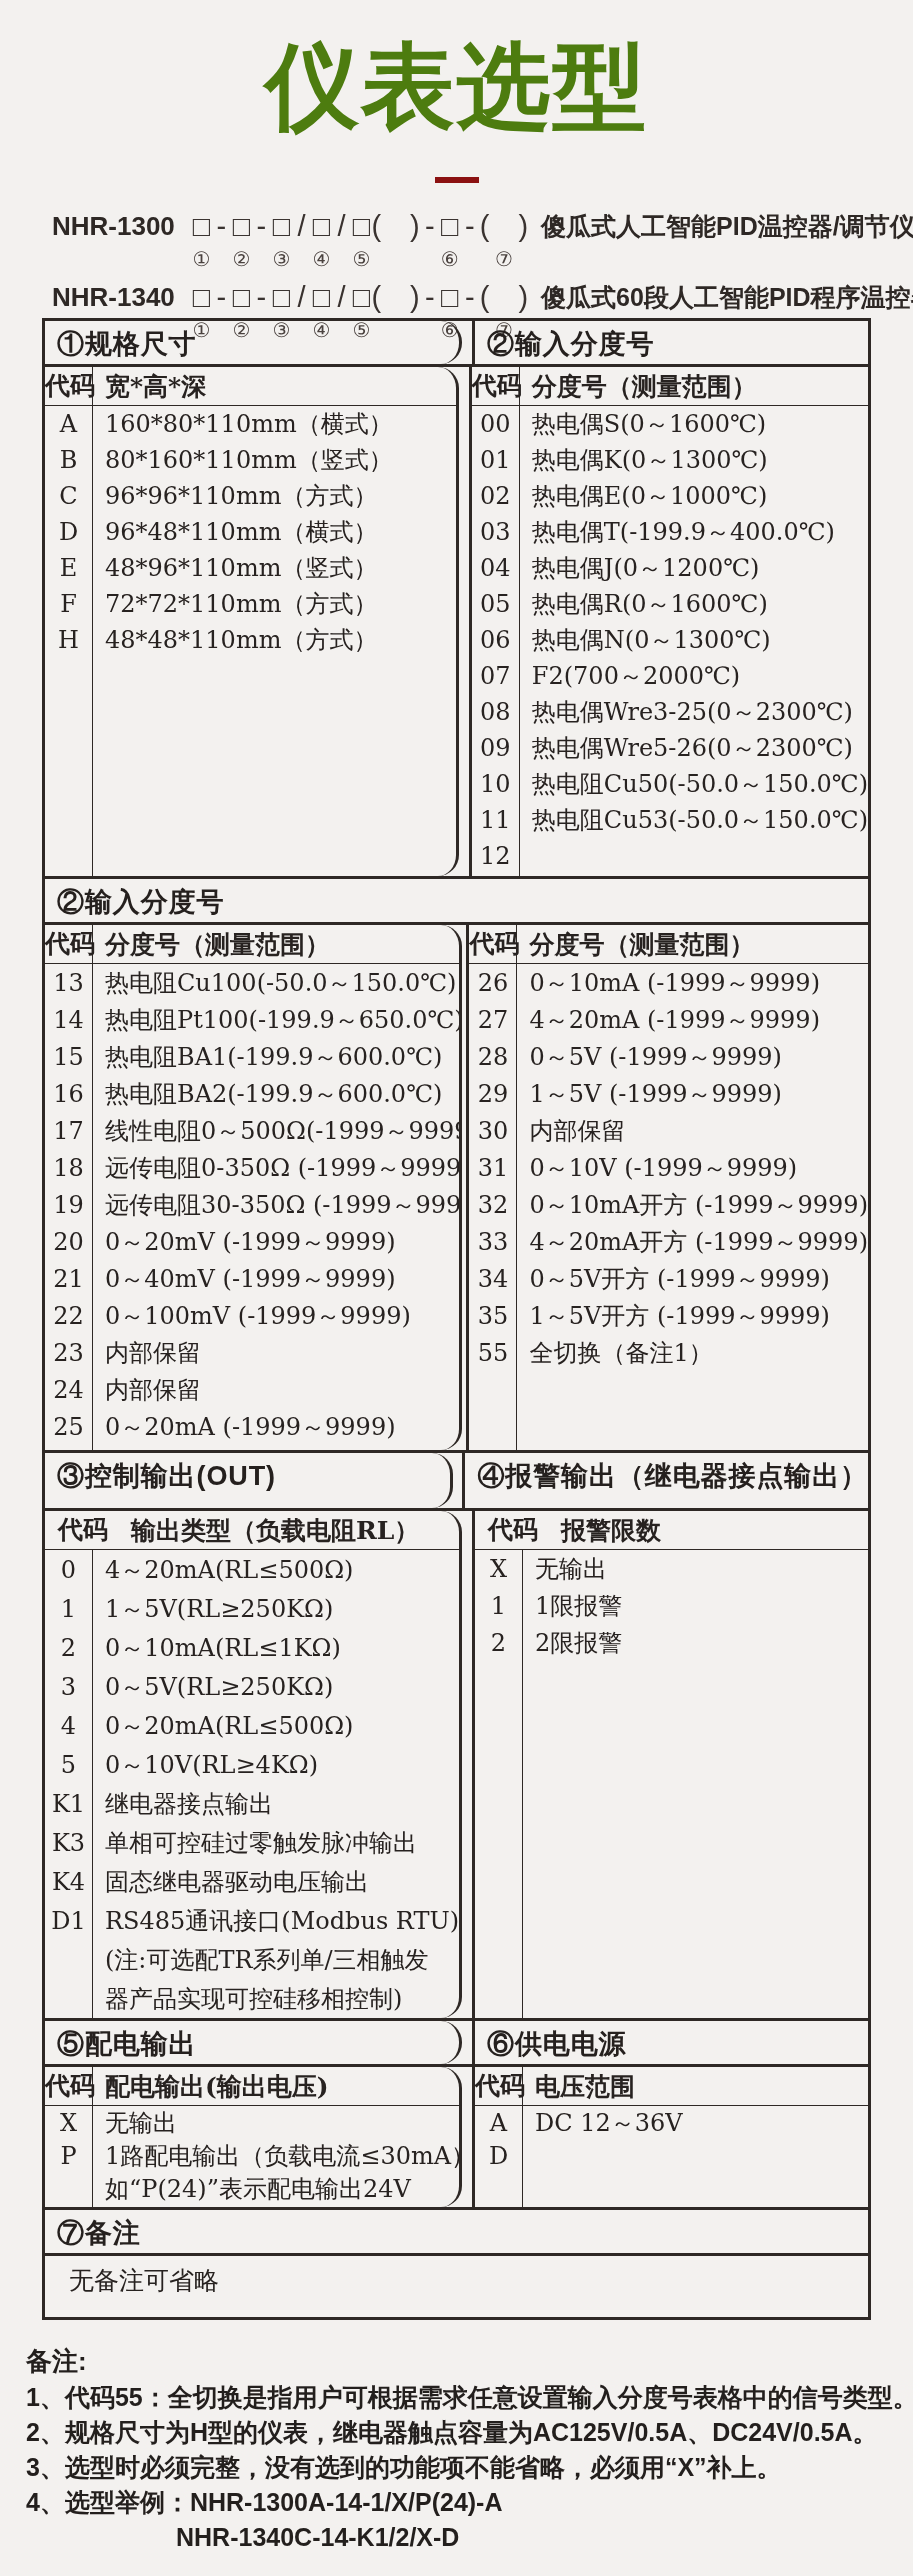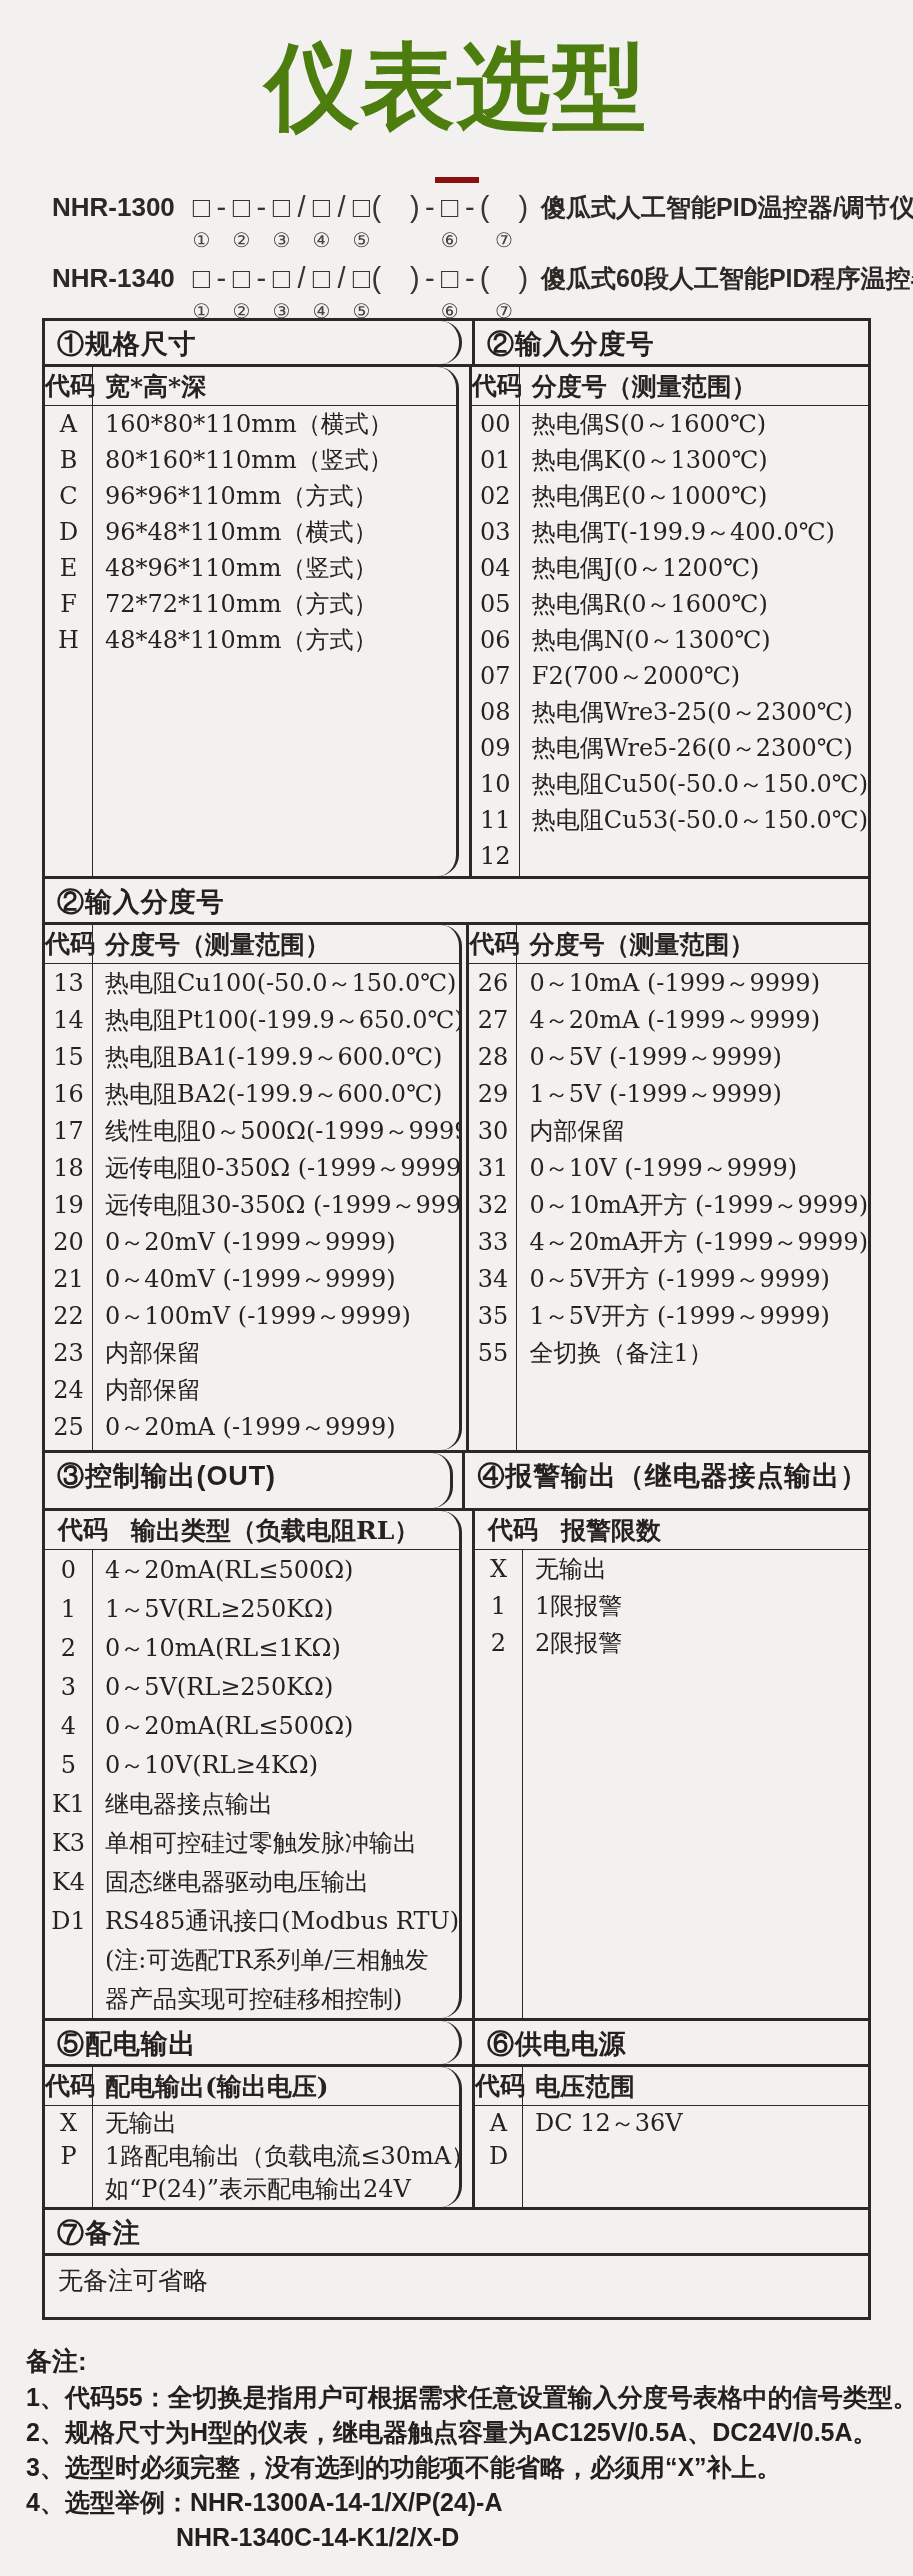--- a/index.html
+++ b/index.html
@@ -13,42 +13,42 @@
   .page-title{
     position:absolute;top:24px;left:0;width:100%;
     text-align:center;font-size:94px;font-weight:800;
     letter-spacing:1.8px;color:#4d7c0f;
     font-family:"Liberation Sans",sans-serif;
   }
   .red-dash{
     position:absolute;top:177px;left:50%;transform:translateX(-50%);
     width:44px;height:5.5px;background:#8b1111;
   }
-  .models{position:absolute;top:187px;left:52px;width:849px;}
+  .models{position:absolute;top:206px;left:52px;width:849px;}
   .model-line{display:flex;align-items:flex-start;margin-bottom:5.5px;}
   .model-name{
     font-size:26px;font-weight:700;letter-spacing:0px;
     line-height:41px;margin-right:16.6px;color:#2e2825;white-space:nowrap;
   }
   .tokens{display:flex;align-items:flex-start;}
   .tok{display:flex;flex-direction:column;align-items:center;min-width:20px;}
   .tok .sym{font-size:29px;line-height:41px;color:#3a3330;font-weight:400;white-space:pre;}
   .tok .sub{font-size:20px;line-height:24px;color:#4a423f;height:24px;}
   .model-desc{
     font-size:25px;font-weight:600;line-height:41px;margin-left:13px;
     color:#2e2825;white-space:nowrap;
   }
   
   .big-table{
     position:absolute;left:42px;top:318px;width:829px;height:2002px;
     border:3.7px solid #2e2825;box-sizing:border-box;
     font-family:"DejaVu Serif",serif;
   }
   .band{border-bottom:3.7px solid #2e2825;display:flex;box-sizing:border-box;}
-  .band:last-child{border-bottom:none;}
+  .band:last-child{border-bottom:none;margin-left:11px;}
   .half-l{width:417px;border-right:3.7px solid #2e2825;box-sizing:border-box;display:flex;flex-direction:column;border-radius:21px;}
   .band-gap{width:10px;}
   .half-r{flex:1;border-left:3.7px solid #2e2825;box-sizing:border-box;display:flex;flex-direction:column;}
   .full{width:100%;display:flex;flex-direction:column;}
   .sec-title{
     font-size:27px;font-weight:700;line-height:46px;height:46px;
     padding-left:12px;white-space:nowrap;color:#25201e;
     font-family:"Liberation Sans",sans-serif;letter-spacing:0.9px;
   }
   .col-head{

